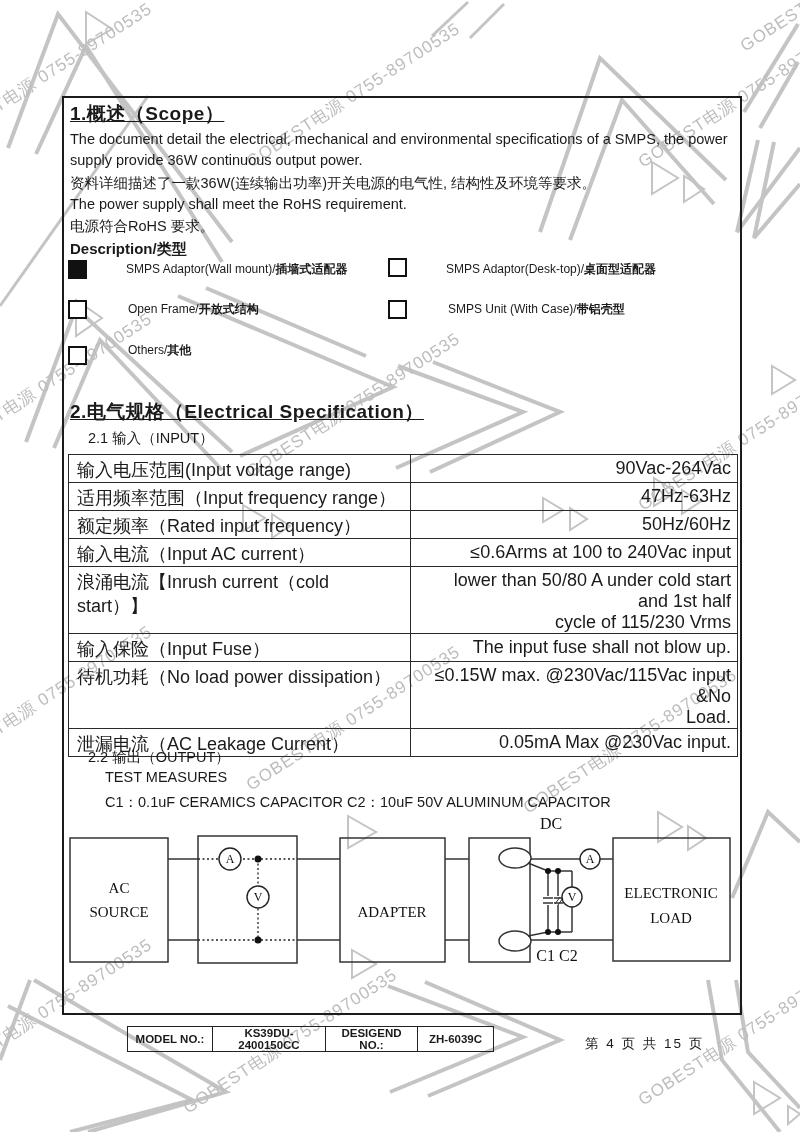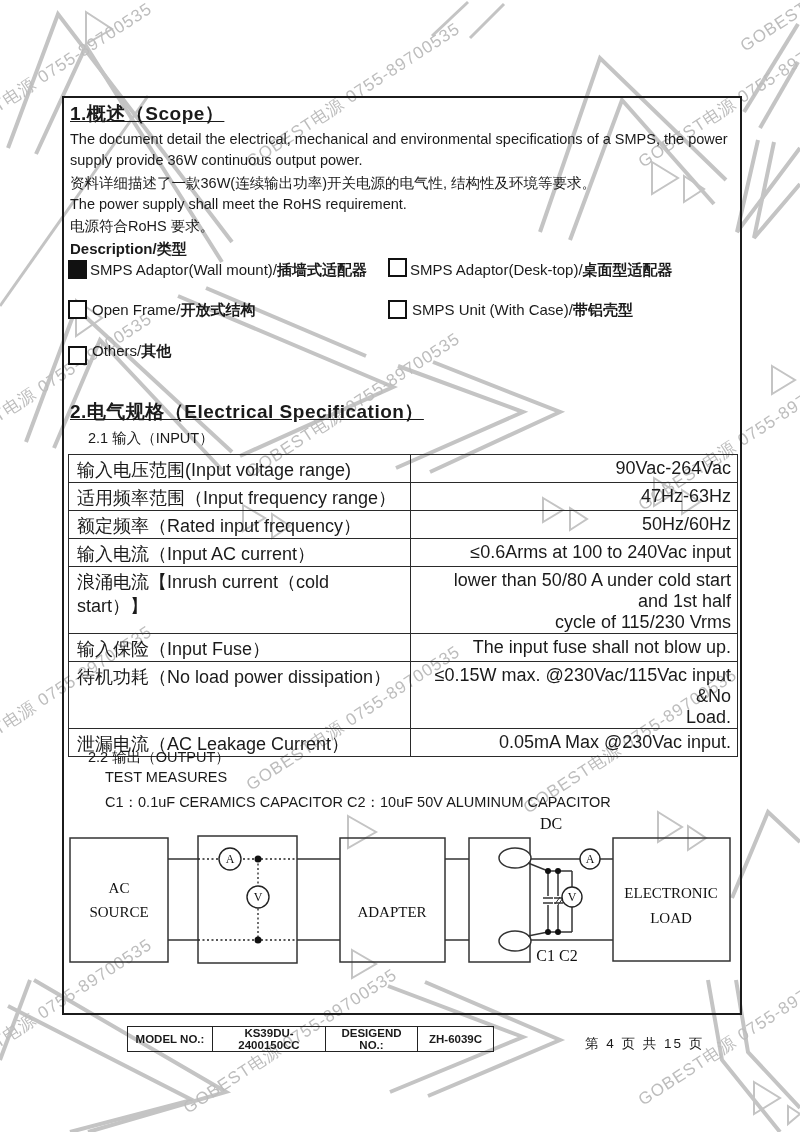--- a/index.html
+++ b/index.html
@@ -11,21 +11,21 @@
       color:#bdbdbd;transform:rotate(-33deg);transform-origin:0 50%;z-index:1;}
   
   .c{position:absolute;z-index:2;}
   .box{position:absolute;left:62px;top:96px;width:676px;height:915px;
        border:2px solid #1b1b1b;z-index:2;}
   .h1{font-size:19px;font-weight:700;letter-spacing:.5px;text-decoration:underline;}
   .body-line{font-size:14.5px;}
   .bold{font-weight:700;}
   .cb{position:absolute;width:15px;height:15px;border:2px solid #111;background:#fff;z-index:2;}
   .cb.filled{background:#111;}
-  .cb-label{font-size:15px;}
+  .cb-label{font-size:12px;margin-left:36px;}
   .cb-label b{font-weight:700;}
   
   table.spec{border-collapse:collapse;width:669px;table-layout:fixed;background:transparent;}
   table.spec td{border:1.5px solid #2a2a2a;font-size:18px;vertical-align:top;
                 padding:3px 6px 0 8px;}
   table.spec td.val{white-space:pre-line;text-align:right;}
   
   table.foot{border-collapse:collapse;table-layout:fixed;}
   table.foot td{border:1.3px solid #222;font-size:11.5px;font-weight:700;
                 text-align:center;height:17px;padding:0 2px;}

